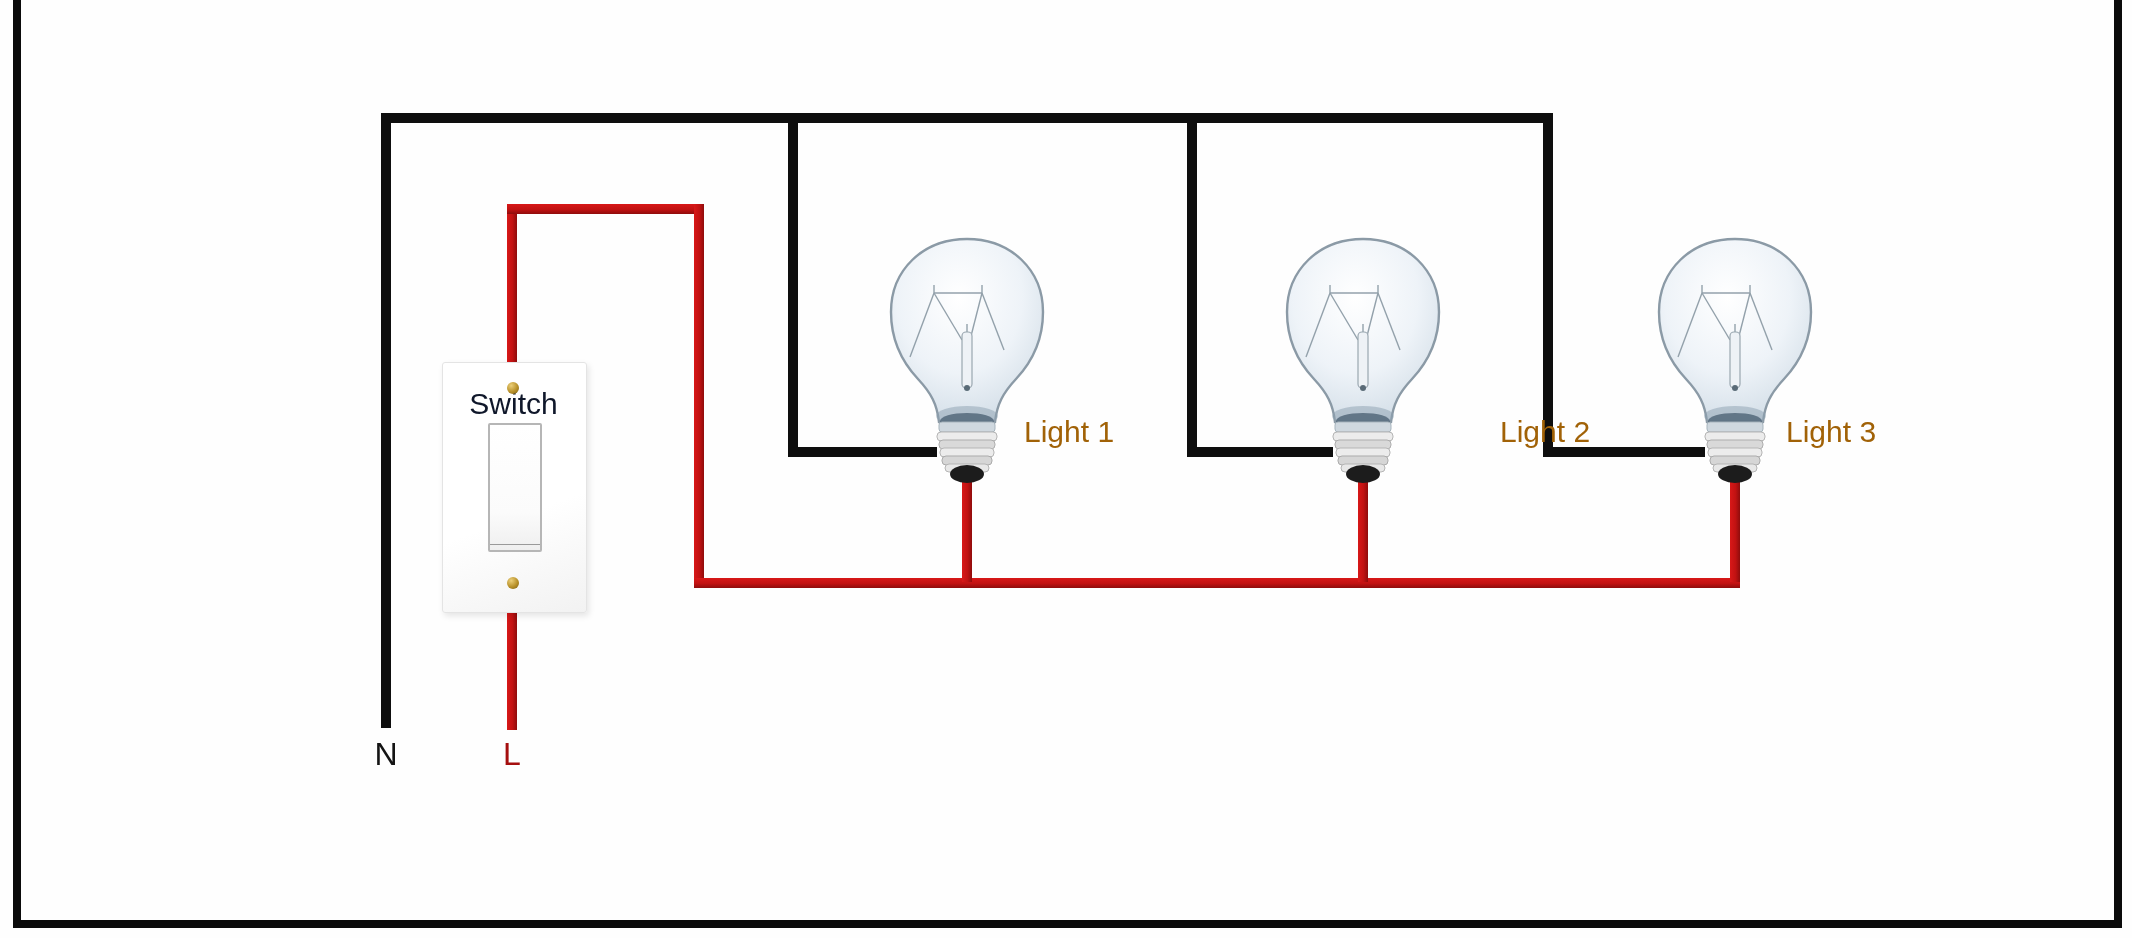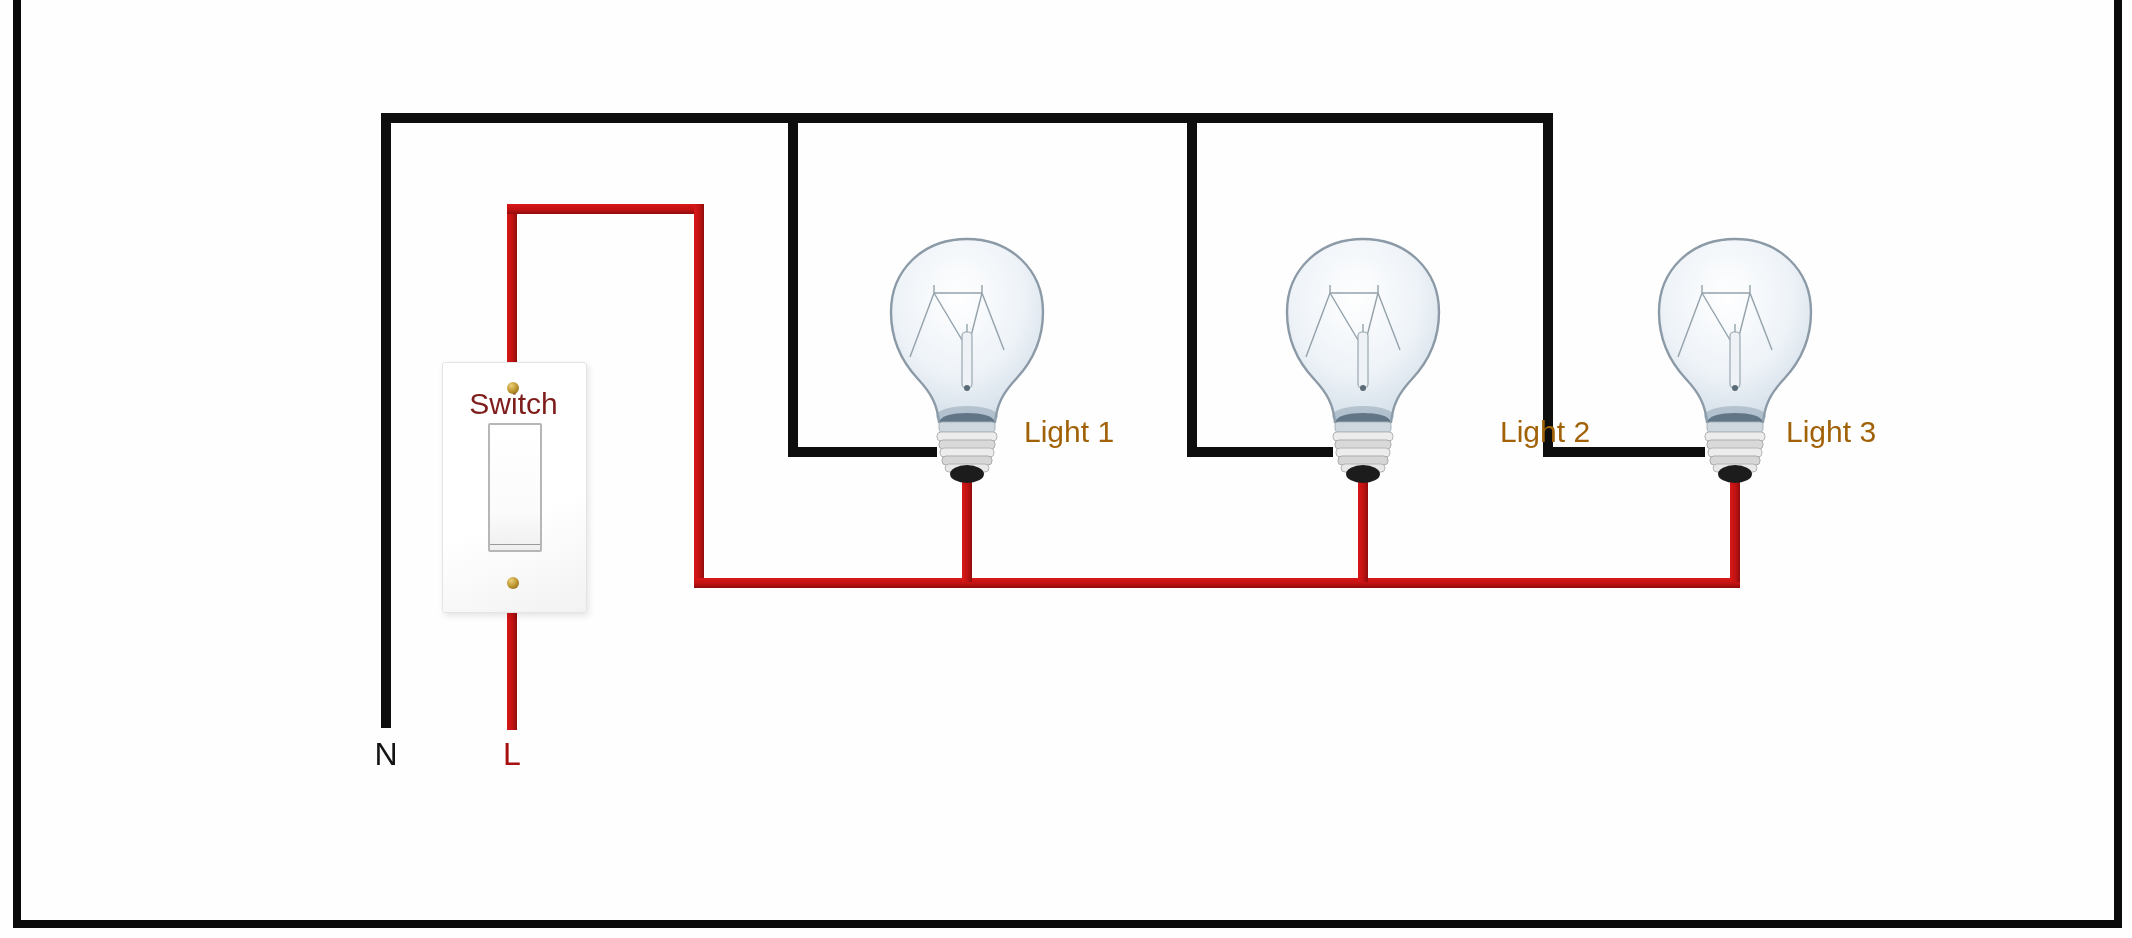--- a/index.html
+++ b/index.html
@@ -45,21 +45,21 @@
 
   
   .switch-plate {
     position: absolute; left: 442px; top: 362px; width: 143px; height: 249px;
     background: linear-gradient(160deg, #ffffff 60%, #f2f2f2 100%);
     border: 1px solid #e4e4e4; border-radius: 3px;
     box-shadow: 2px 3px 6px rgba(0,0,0,0.10);
   }
   .switch-label {
     position: absolute; left: 442px; top: 387px; width: 143px;
-    text-align: center; font-size: 30px; color: #7f1d1d; z-index: 4;
+    text-align: center; font-size: 30px; color: #0f172a; z-index: 4;
   }
   .switch-rocker {
     position: absolute; left: 488px; top: 423px; width: 54px; height: 129px;
     background: linear-gradient(180deg, #ffffff 0%, #fbfbfb 70%, #efefef 100%);
     border: 2px solid #b6b6b6; border-radius: 2px; box-sizing: border-box; z-index: 3;
   }
   .switch-rocker::after {
     content: ""; position: absolute; left: 0; right: 0; top: 95%;
     border-top: 1px solid #9a9a9a;
   }

